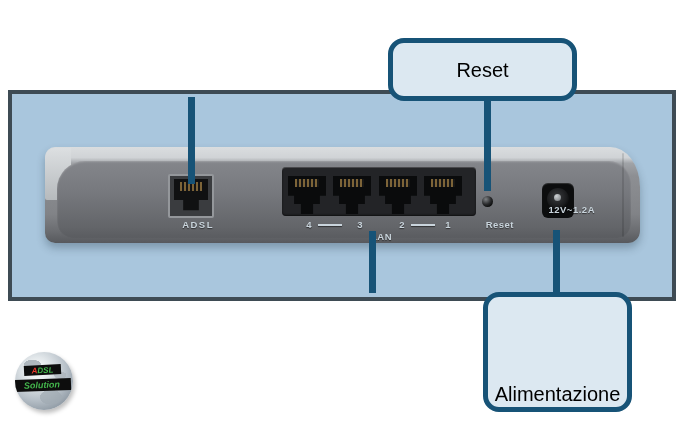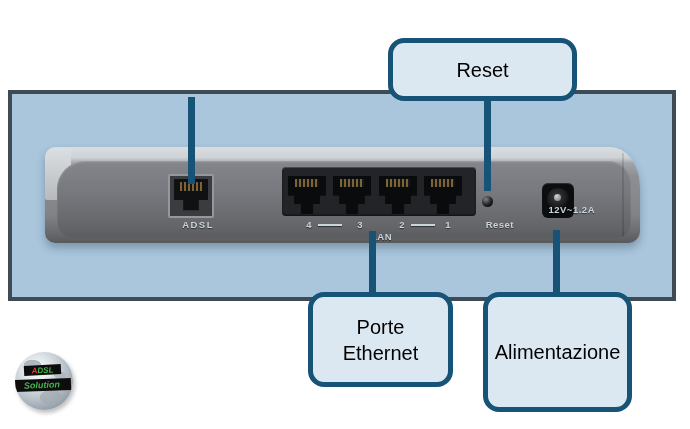--- a/index.html
+++ b/index.html
@@ -93,21 +93,21 @@
   .cline.pwr{left:553px;top:230px;height:64px;}
   
   .callout{
     position:absolute;background:#dce8f1;border:5px solid #175377;border-radius:16px;
     display:flex;align-items:center;justify-content:center;box-sizing:border-box;
     font-size:20px;color:#000;text-align:center;white-space:pre-line;line-height:26px;
   }
   .callout.c-adsl{left:93px;top:13px;width:185px;height:87px;}
   .callout.c-reset{left:388px;top:38px;width:189px;height:63px;}
   .callout.c-eth{left:308px;top:292px;width:145px;height:95px;}
-  .callout.c-pwr{left:483px;top:292px;width:149px;height:120px;}
+  .callout.c-pwr{left:483px;top:292px;width:149px;height:120px;align-items:flex-end;}
   
   .logo{
     position:absolute;left:15px;top:352px;width:58px;height:58px;border-radius:50%;
     background:radial-gradient(circle at 38% 32%,#ffffff 0%,#e2e7ea 25%,#b7c0c8 55%,#8e99a3 80%,#79858f 100%);
     box-shadow:2px 3px 4px rgba(0,0,0,.25);overflow:hidden;
   }
   .logo::before{
     content:"";position:absolute;inset:0;border-radius:50%;
     background:
       radial-gradient(ellipse 14px 8px at 30% 22%,rgba(160,170,178,.8) 60%,transparent 62%),
@@ -161,24 +161,20 @@
   </div>
 
   <div class="cline adsl"></div>
   <div class="cline reset"></div>
   <div class="cline eth"></div>
   <div class="cline pwr"></div>
 
   <div class="callout c-reset">
     <span>Reset</span>
   </div>
-  <div class="callout c-eth">
-    <span>Porte
-Ethernet</span>
-  </div>
   <div class="callout c-pwr">
     <span>Alimentazione</span>
   </div>
 
   <div class="logo">
     <div class="logo-band b1">
         <span class="red">A</span>
         <span>DSL</span>
       </div>
     <div class="logo-band b2">

